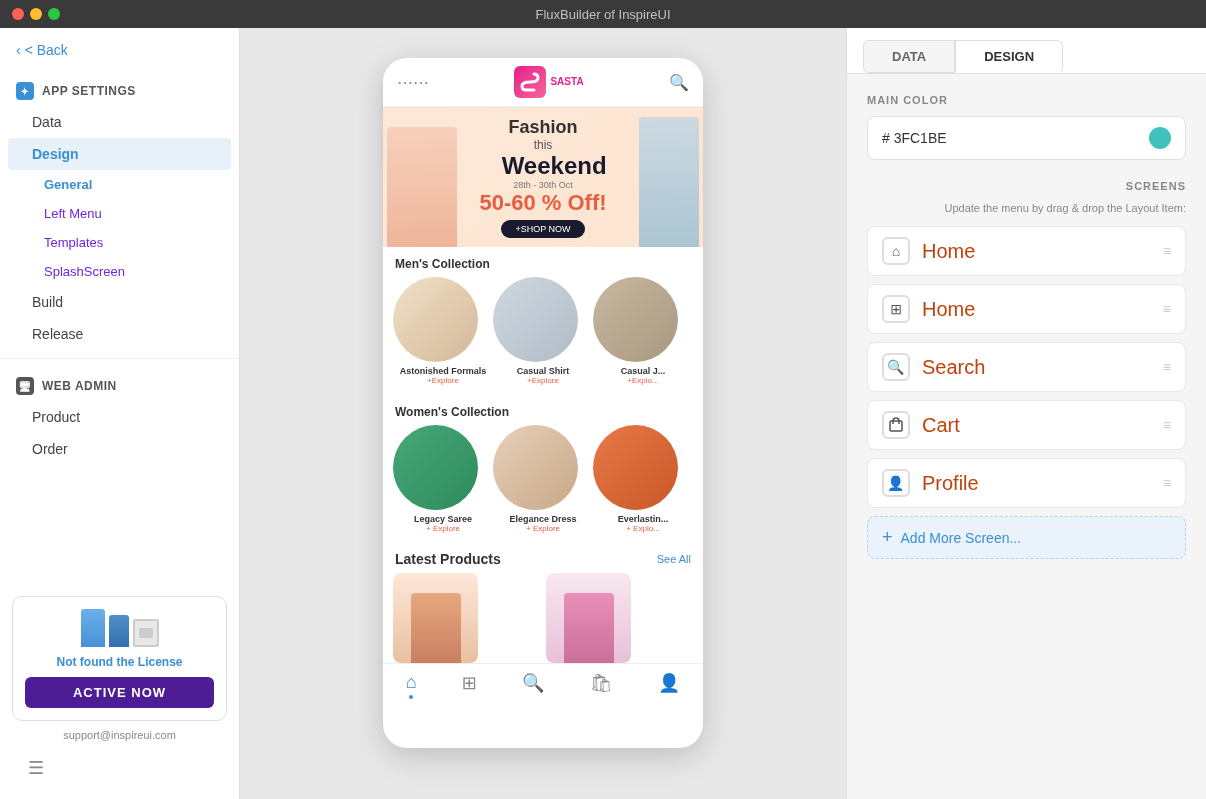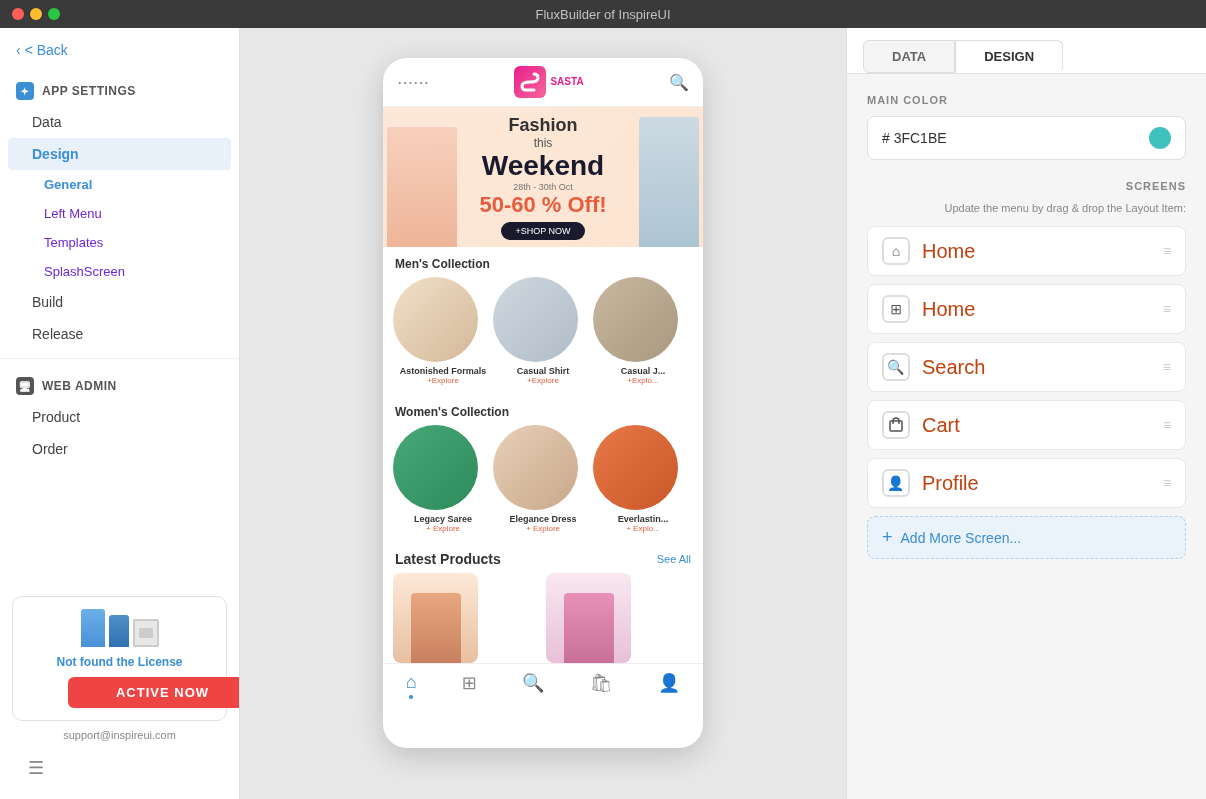--- a/index.html
+++ b/index.html
@@ -128,31 +128,30 @@
       gap: 6px;
       margin-bottom: 8px;
     }
     .license-text {
       color: #3b8fd4;
       font-size: 12px;
       font-weight: 600;
       margin-bottom: 8px;
     }
     .active-btn {
-      background: #ef4444;
+      background: #4c1d95;
       color: #fff;
       border: none;
       border-radius: 6px;
       padding: 8px 20px;
       font-size: 13px;
       font-weight: 700;
       width: 100%;
       cursor: pointer;
       letter-spacing: 1px;
-      margin-left: 43px;
     }
     .support-email {
       text-align: center;
       color: #888;
       font-size: 11px;
       padding: 8px;
     }
     .hamburger-bottom {
       padding: 8px 16px;
       color: #888;
@@ -232,23 +231,24 @@
       text-align: center;
       z-index: 2;
     }
     .banner-fashion {
       font-size: 18px;
       font-weight: 700;
       color: #333;
     }
     .banner-this { font-size: 12px; color: #555; }
     .banner-weekend {
-      font-size: 28px;
+      font-size: 24px;
       font-weight: 900;
       color: #1a1a2e;
+      text-align: right;
     }
     .banner-dates { font-size: 9px; color: #777; }
     .banner-discount {
       font-size: 22px;
       font-weight: 900;
       color: #e85d3f;
     }
     .banner-btn {
       background: #1a1a2e;
       color: #fff;

